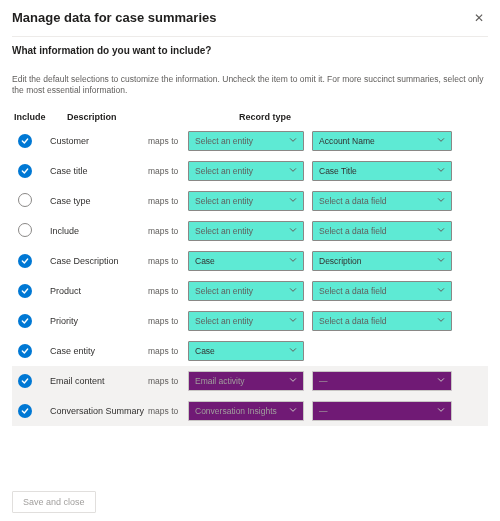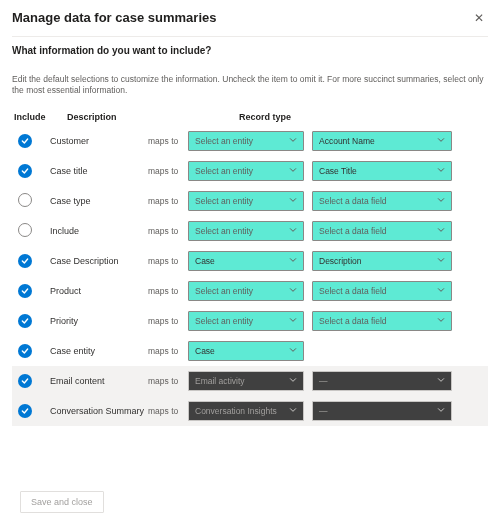--- a/index.html
+++ b/index.html
@@ -41,27 +41,27 @@
   .chk.off { background:#fff; border:1px solid #8a8886; }
   .desc-text { font-size:9px; color:#323130; }
   .select {
     border:1px solid #8a8886; height:20px; display:flex;
     align-items:center; justify-content:space-between;
     padding:0 6px; font-size:8.5px; background:#5eead4; cursor:pointer;
     border-radius:1px;
   }
   .select.placeholder span:first-child { color:#605e5c; }
   .select.disabled {
-    background:#404040; border-color:#c8c6c4; color:#a19f9d; cursor:default;
+    background:#701a75; border-color:#c8c6c4; color:#a19f9d; cursor:default;
   }
   .select.disabled span:first-child { color:#a19f9d; }
   .chev { color:#605e5c; }
   .select.disabled .chev { color:#c8c6c4; }
   .footer {
-    position:absolute; left:8px; right:0; bottom:0;
+    position:absolute; left:0; right:0; bottom:0;
     padding:8px 12px; display:flex; 
   }
   .btn {
     font-size:9px; padding:5px 10px; border:1px solid #8a8886;
     background:#fff; cursor:pointer; border-radius:1px;
   }
   .btn.disabled {
     border-color:#e1dfdd; color:#a19f9d; background:#fff; cursor:default;
   }
 </style>

